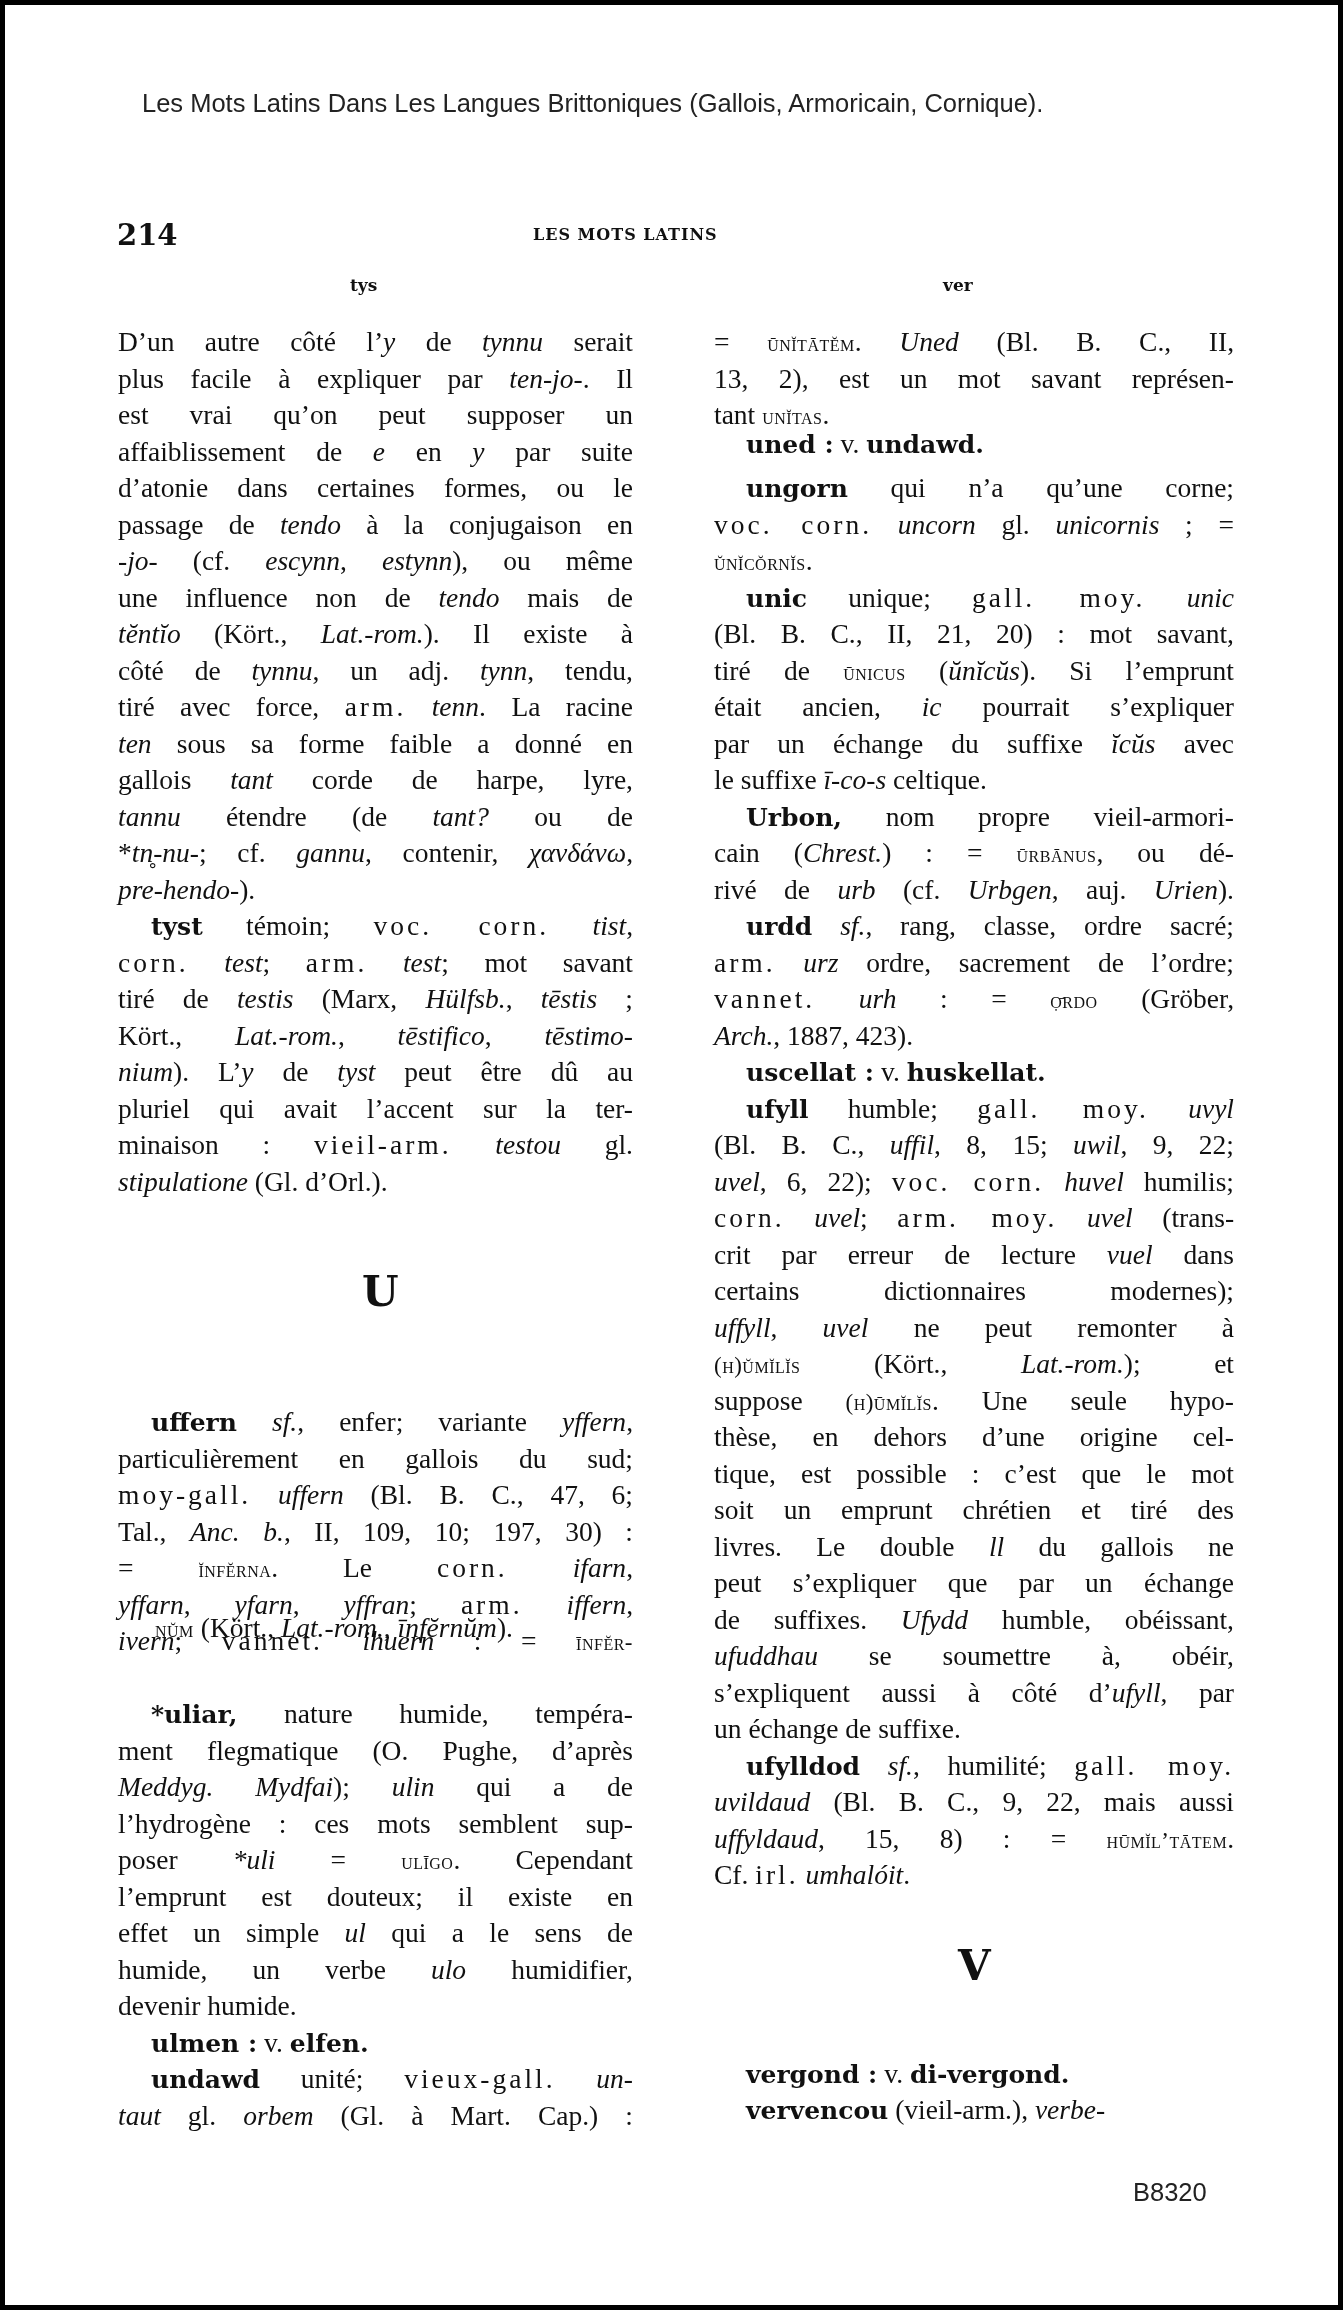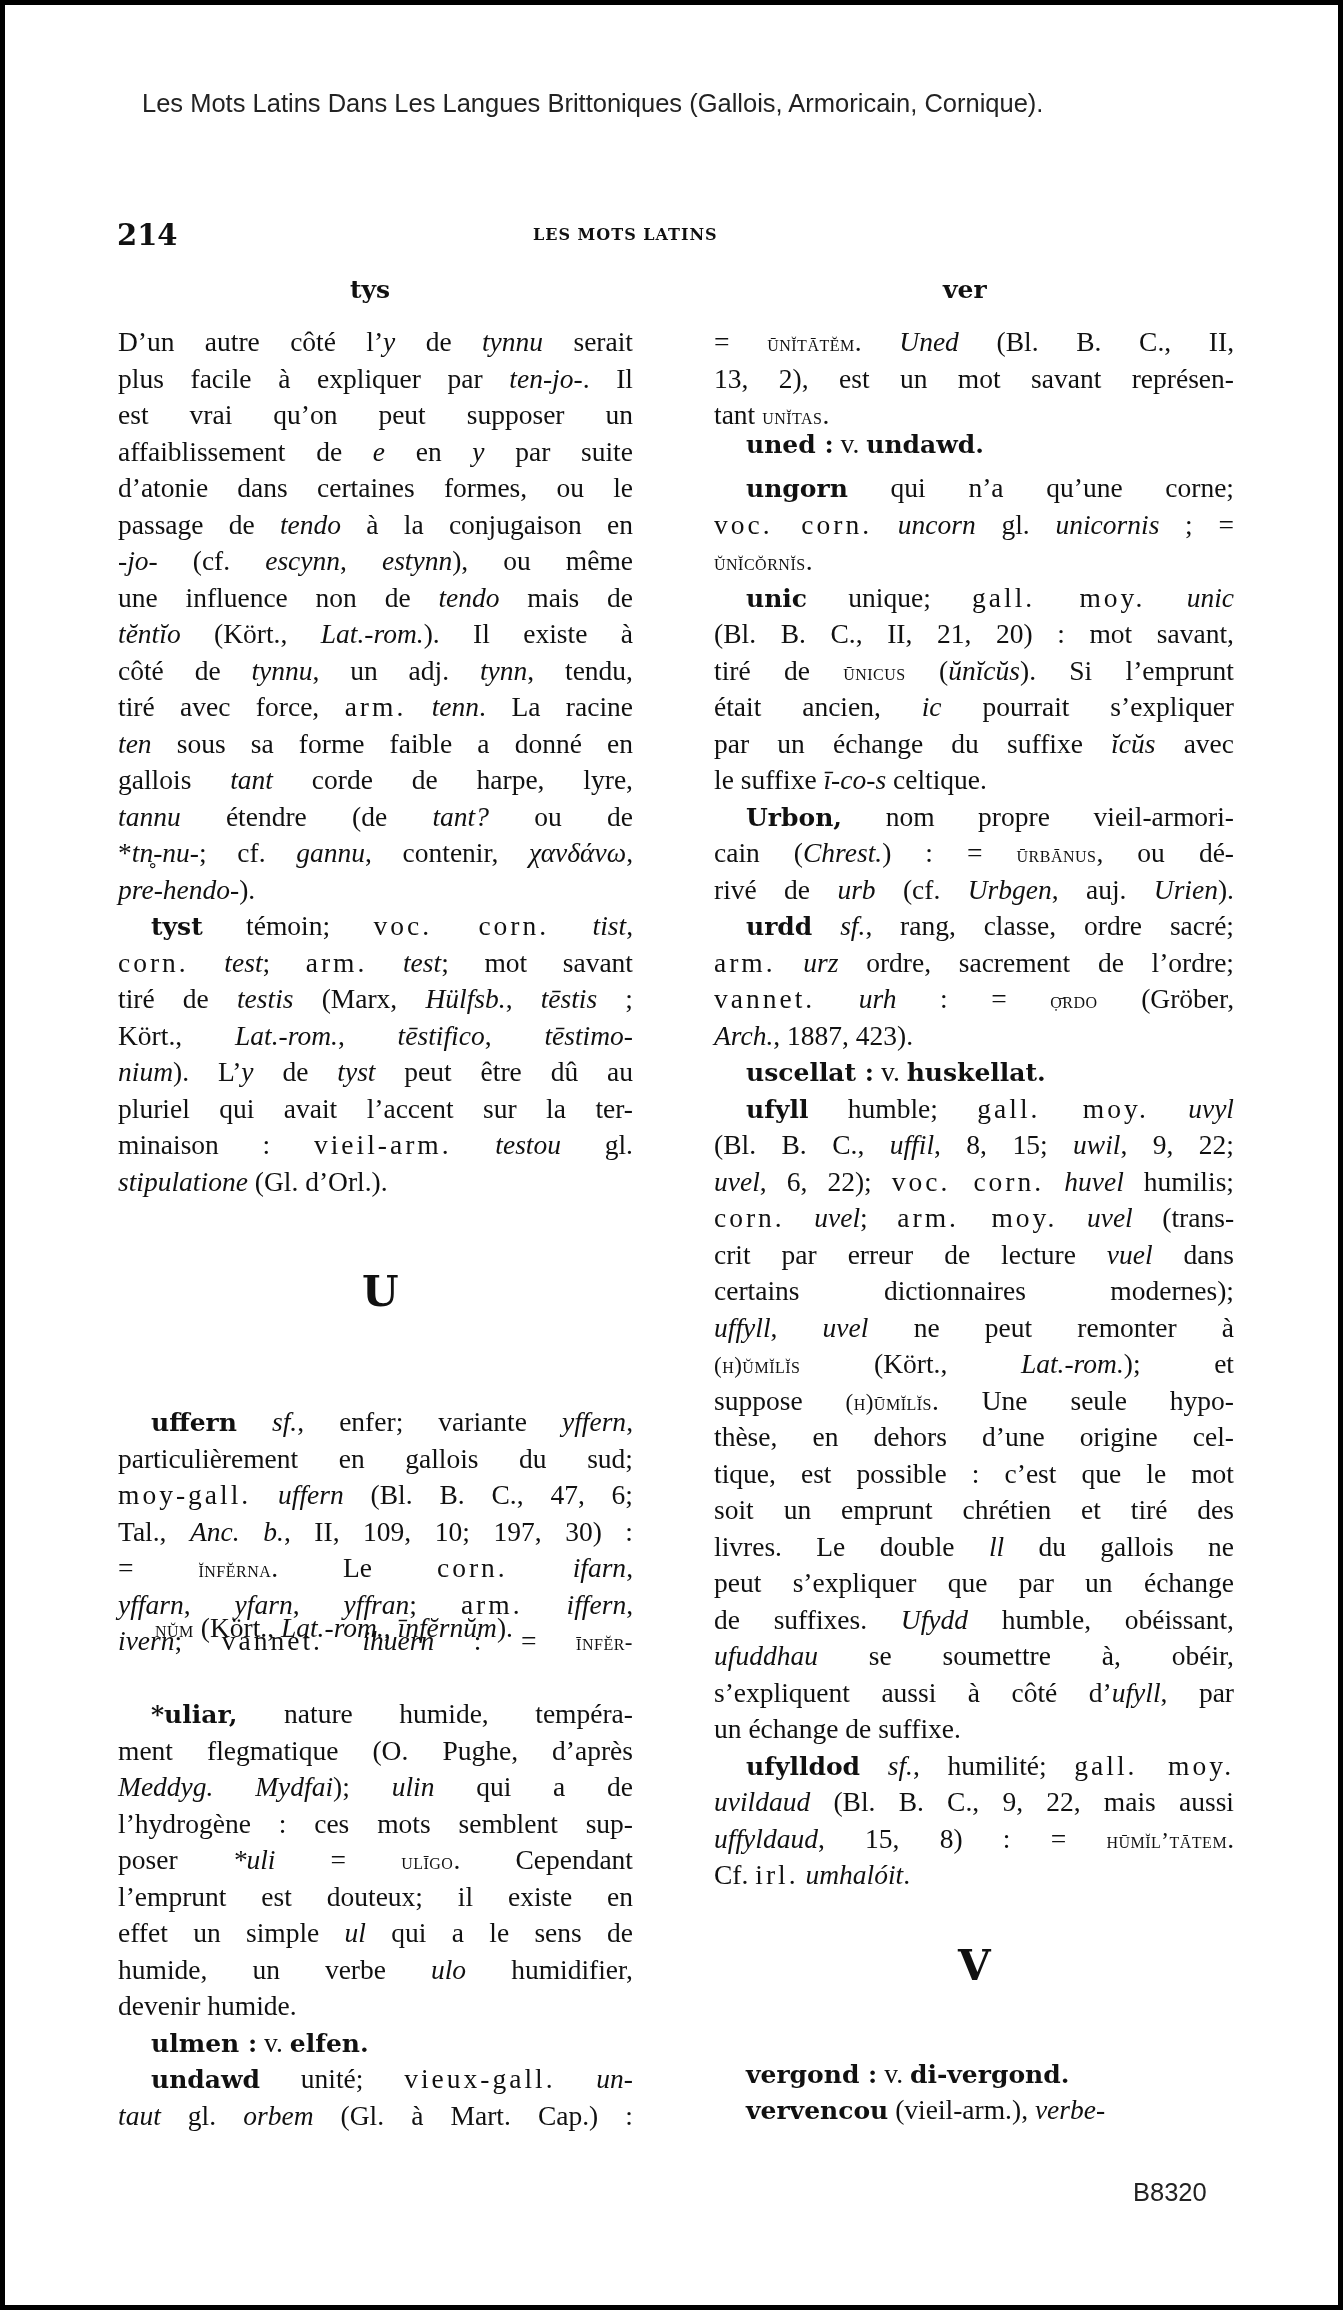--- a/index.html
+++ b/index.html
@@ -21,21 +21,21 @@
   .pg {
     position: absolute; font-family: "DejaVu Serif", serif; font-weight: bold;
     font-size: 29px; white-space: nowrap;
   }
   .runhead {
     position: absolute; font-family: "DejaVu Serif", serif; font-weight: bold;
     font-size: 16px; letter-spacing: 1px; white-space: nowrap;
   }
   .colhead {
     position: absolute; font-family: "DejaVu Serif", serif; font-weight: bold;
-    font-size: 25px; white-space: nowrap;
+    font-size: 17px; white-space: nowrap;
   }
   .letter {
     position: absolute; font-family: "DejaVu Serif", serif; font-weight: bold;
     font-size: 42px; white-space: nowrap;
   }
   .ln {
     position: absolute;
     font-family: "Liberation Serif", serif;
     font-size: 27.5px; line-height: 34px; height: 34px;
     white-space: nowrap; overflow: visible;

